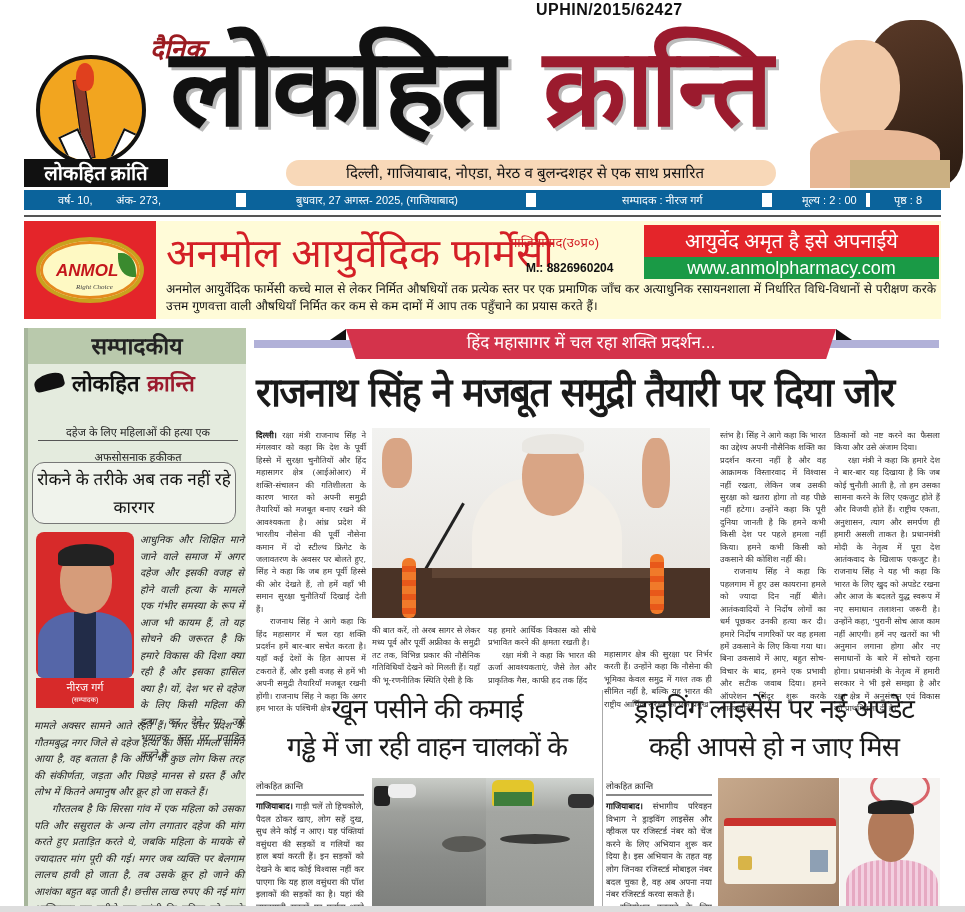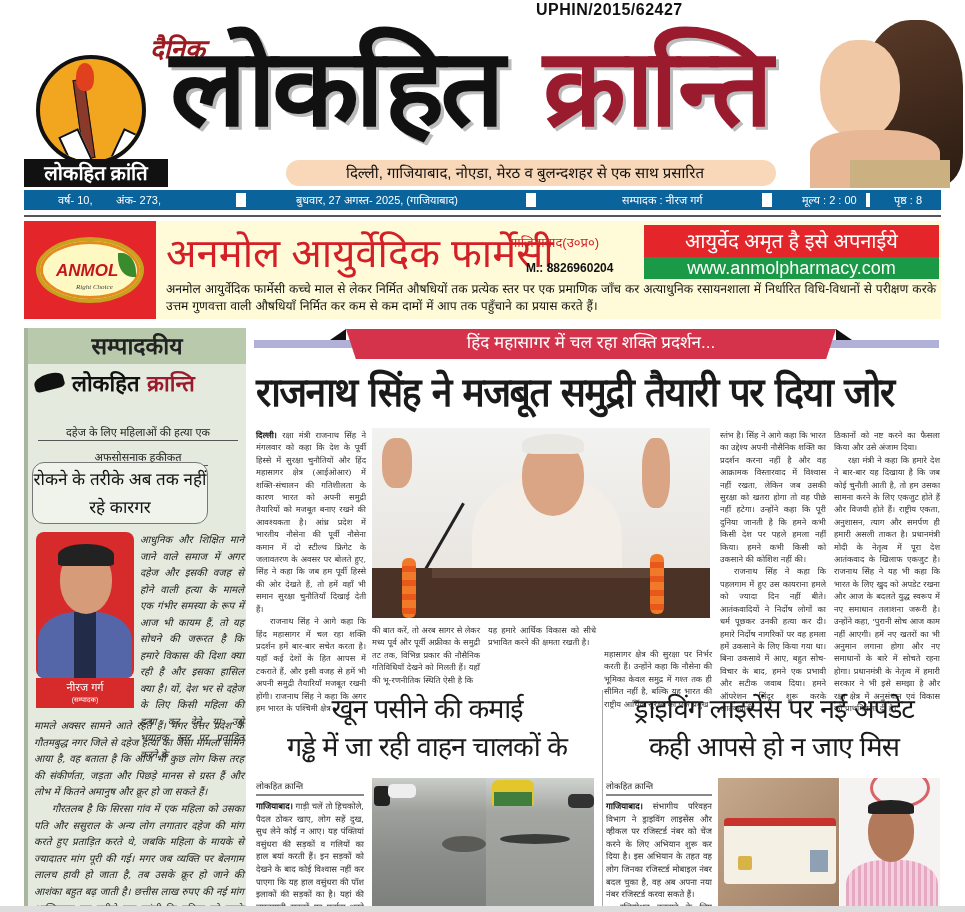--- a/index.html
+++ b/index.html
@@ -49,21 +49,21 @@
 
   
   .editorial { position: absolute; left: 24px; top: 328px; width: 222px; height: 584px; background: #e4ebde; border-left: 4px solid #a7b69c; }
   .ed-head { position: absolute; left: 0; top: 0; width: 218px; height: 36px; background: #b9c9ac; font-family: "DejaVu Sans", sans-serif; font-weight: bold; font-size: 23px; color: #222; text-align: center; line-height: 36px; }
   .ed-pen { position: absolute; left: 6px; top: 46px; width: 30px; height: 16px; background: #111; border-radius: 50% 40% 20% 20%; transform: rotate(-15deg); }
   .ed-brand { position: absolute; left: 44px; top: 38px; font-family: "DejaVu Sans", sans-serif; font-weight: bold; font-size: 22px; line-height: 36px; }
   .ed-brand .b { color: #111; }
   .ed-brand .r { color: #9b1b2e; }
   .ed-kicker { position: absolute; left: 10px; top: 96px; width: 200px; text-align: center; font-family: "Liberation Sans", sans-serif; font-size: 11px; line-height: 16px; color: #222; }
   .ed-kicker .ln { border-bottom: 1px solid #555; display: block; }
-  .ed-box { position: absolute; left: 4px; top: 134px; width: 176px; height: 62px; border: 1px solid #777; border-radius: 12px; background: #f0f3ec; font-family: "Liberation Sans", sans-serif; font-size: 17px; line-height: 28px; text-align: center; color: #111; padding-top: 3px; }
+  .ed-box { position: absolute; left: 4px; top: 134px; width: 204px; height: 62px; border: 1px solid #777; border-radius: 12px; background: #f0f3ec; font-family: "Liberation Sans", sans-serif; font-size: 17px; line-height: 28px; text-align: center; color: #111; padding-top: 3px; }
   .ed-photo { position: absolute; left: 8px; top: 204px; width: 98px; height: 146px; border-radius: 8px; background: #d72a2a; overflow: hidden; }
   .ed-photo .head { position: absolute; left: 24px; top: 18px; width: 52px; height: 64px; background: #d69c7a; border-radius: 45% 45% 50% 50%; }
   .ed-photo .hair { position: absolute; left: 22px; top: 12px; width: 56px; height: 22px; background: #222; border-radius: 50% 50% 10% 10%; }
   .ed-photo .suit { position: absolute; left: 2px; top: 80px; width: 94px; height: 70px; background: #5566a8; border-radius: 40% 40% 0 0; }
   .ed-photo .shirt { position: absolute; left: 38px; top: 80px; width: 22px; height: 70px; background: #222c48; }
   .ed-namebox { position: absolute; left: 8px; top: 350px; width: 98px; height: 30px; background: #d72a2a; color: #fff; text-align: center; font-family: "Liberation Sans", sans-serif; }
   .ed-namebox .n { display: block; font-size: 11px; line-height: 16px; padding-top: 1px; }
   .ed-namebox .t { display: block; font-size: 7px; line-height: 10px; }
   .ed-text-side { position: absolute; left: 112px; top: 204px; width: 104px; font-family: "DejaVu Serif", serif; font-style: italic; font-size: 10px; line-height: 16.5px; color: #222; text-align: justify; }
   .ed-text-full { position: absolute; left: 6px; top: 390px; width: 210px; font-family: "DejaVu Serif", serif; font-style: italic; font-size: 10px; line-height: 16.6px; color: #222; text-align: justify; }
@@ -224,20 +224,21 @@
   <div class="mic"></div>
   <div class="podium"></div>
     <div class="podium-top"></div>
   <div class="flowers"></div>
     <div class="flowers2"></div>
 </div>
 
 <div class="col" style="left:372px; top:624px; width:108px;">की बात करें, तो अरब सागर से लेकर मध्य पूर्व और पूर्वी अफ्रीका के समुद्री तट तक, विभिन्न प्रकार की नौसैनिक गतिविधियाँ देखने को मिलती हैं। यहाँ की भू-रणनीतिक स्थिति ऐसी है कि</div>
 <div class="col" style="left:488px; top:624px; width:108px;">
   <p>यह हमारे आर्थिक विकास को सीधे प्रभावित करने की क्षमता रखती है।</p>
+  <p class="ind">रक्षा मंत्री ने कहा कि भारत की ऊर्जा आवश्यकताएं, जैसे तेल और प्राकृतिक गैस, काफी हद तक हिंद</p>
 </div>
 <div class="col" style="left:604px; top:612px; width:108px;margin-top:36px;">महासागर क्षेत्र की सुरक्षा पर निर्भर करती हैं। उन्होंने कहा कि नौसेना की भूमिका केवल समुद्र में गश्त तक ही सीमित नहीं है, बल्कि यह भारत की राष्ट्रीय आर्थिक सुरक्षा का एक प्रमुख</div>
 <div class="col" style="left:720px; top:429px; width:106px;">
   <p>स्तंभ है। सिंह ने आगे कहा कि भारत का उद्देश्य अपनी नौसैनिक शक्ति का प्रदर्शन करना नहीं है और वह आक्रामक विस्तारवाद में विश्वास नहीं रखता, लेकिन जब उसकी सुरक्षा को खतरा होगा तो वह पीछे नहीं हटेगा। उन्होंने कहा कि पूरी दुनिया जानती है कि हमने कभी किसी देश पर पहले हमला नहीं किया। हमने कभी किसी को उकसाने की कोशिश नहीं की।</p>
   <p class="ind">राजनाथ सिंह ने कहा कि पहलगाम में हुए उस कायराना हमले को ज्यादा दिन नहीं बीते। आतंकवादियों ने निर्दोष लोगों का धर्म पूछकर उनकी हत्या कर दी। हमारे निर्दोष नागरिकों पर वह हमला हमें उकसाने के लिए किया गया था। बिना उकसावे में आए, बहुत सोच-विचार के बाद, हमने एक प्रभावी और सटीक जवाब दिया। हमने ऑपरेशन सिंदूर शुरू करके आतंकवादी</p>
 </div>
 <div class="col" style="left:834px; top:429px; width:106px;">
   <p>ठिकानों को नष्ट करने का फैसला किया और उसे अंजाम दिया।</p>
   <p class="ind">रक्षा मंत्री ने कहा कि हमारे देश ने बार-बार यह दिखाया है कि जब कोई चुनौती आती है, तो हम उसका सामना करने के लिए एकजुट होते हैं और विजयी होते हैं। राष्ट्रीय एकता, अनुशासन, त्याग और समर्पण ही हमारी असली ताकत है। प्रधानमंत्री मोदी के नेतृत्व में पूरा देश आतंकवाद के खिलाफ एकजुट है। राजनाथ सिंह ने यह भी कहा कि भारत के लिए खुद को अपडेट रखना और आज के बदलते युद्ध स्वरूप में नए समाधान तलाशना जरूरी है। उन्होंने कहा, 'पुरानी सोच आज काम नहीं आएगी। हमें नए खतरों का भी अनुमान लगाना होगा और नए समाधानों के बारे में सोचते रहना होगा। प्रधानमंत्री के नेतृत्व में हमारी सरकार ने भी इसे समझा है और रक्षा क्षेत्र में अनुसंधान एवं विकास को प्राथमिकता दी है।'</p>
 </div>

